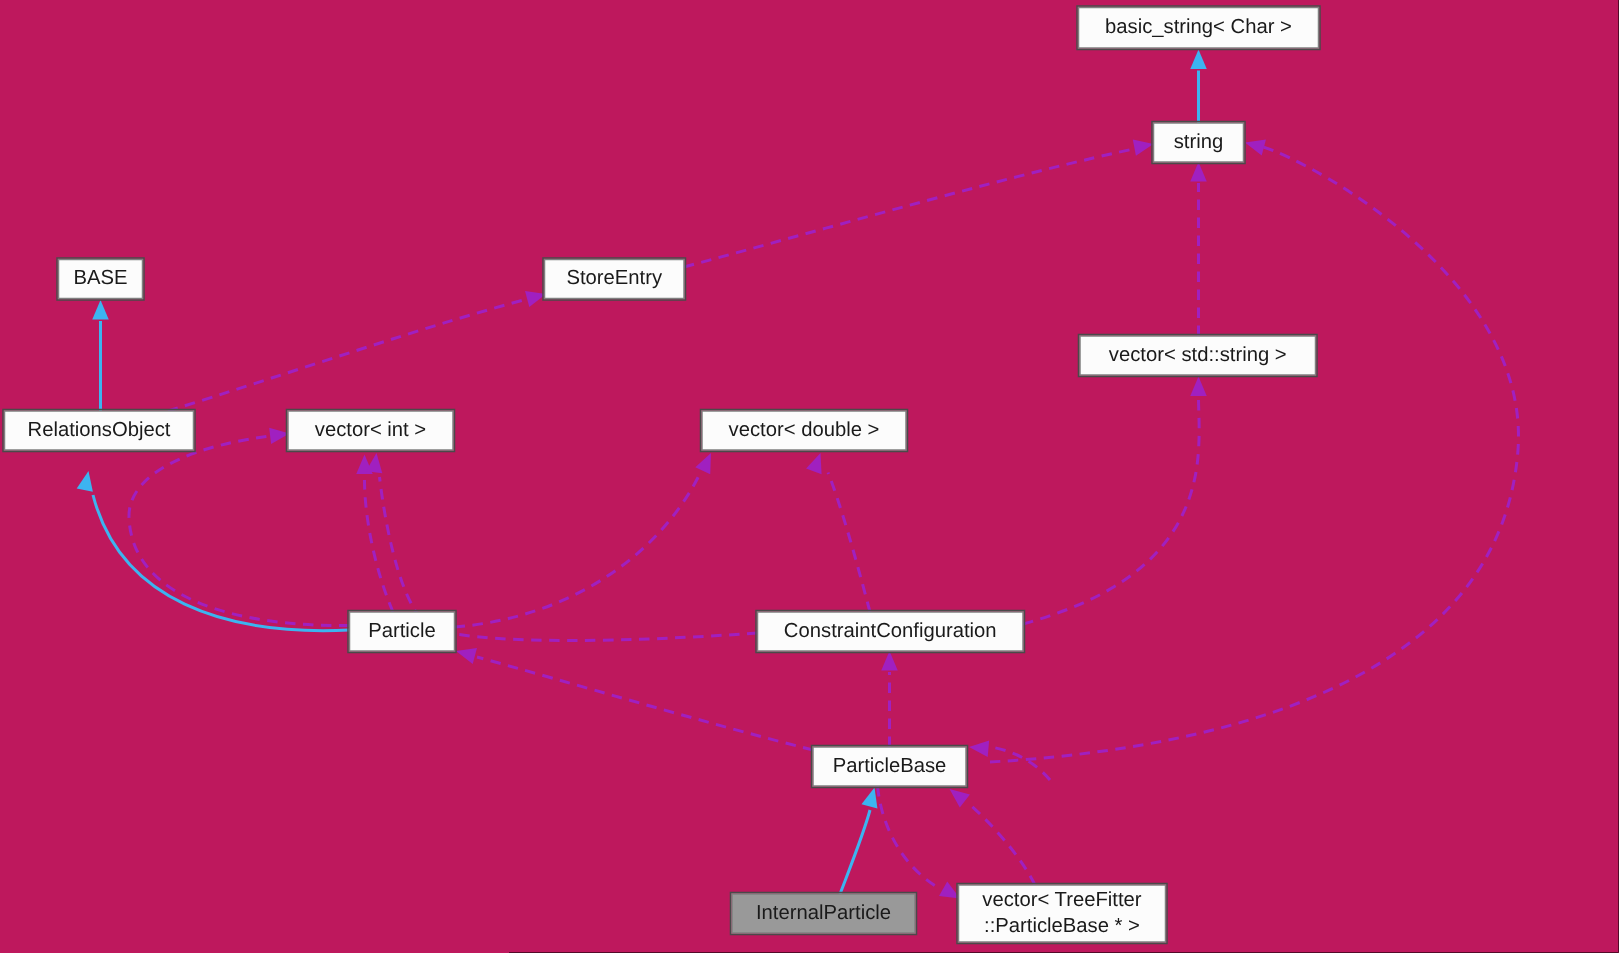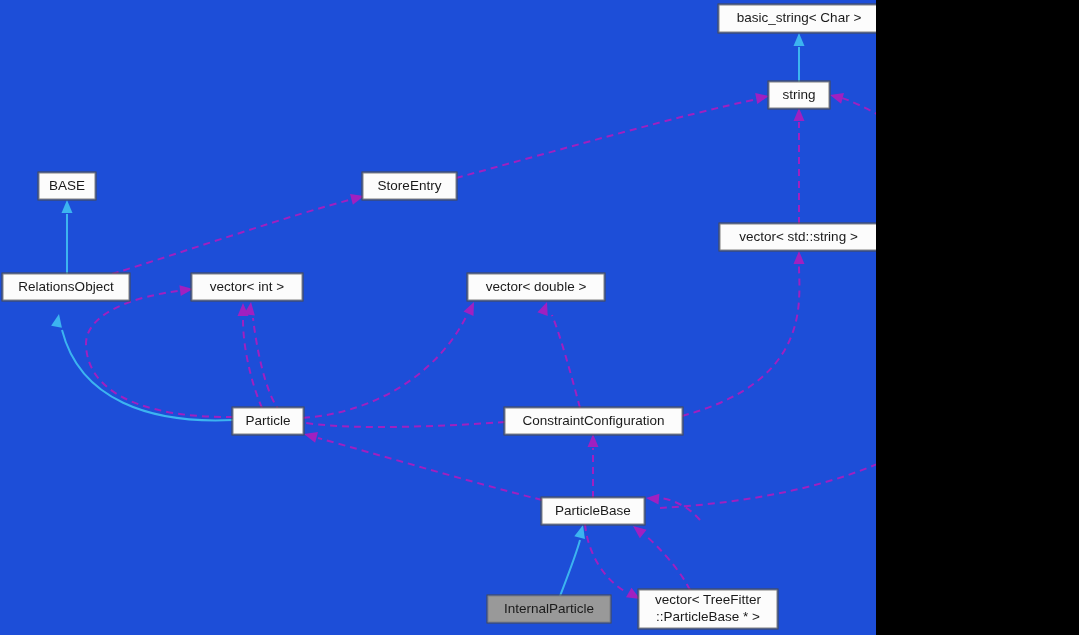--- a/index.html
+++ b/index.html
@@ -2,23 +2,23 @@
 <html><head>
 <meta charset="utf-8">
 <style>
   html, body {
     margin: 0;
     padding: 0;
     background: #000000;
   }
   #diagram-root {
     position: relative;
-    width: 876px;
+    width: 1079px;
     height: 635px;
-    background: #1d4ed8;
+    background: #be185d;
     overflow: hidden;
     font-family: "Liberation Sans", sans-serif;
   }
   svg.graph-canvas {
     position: absolute;
     top: 0;
     left: 0;
     width: 1079px;
     height: 635px;
     display: block;

